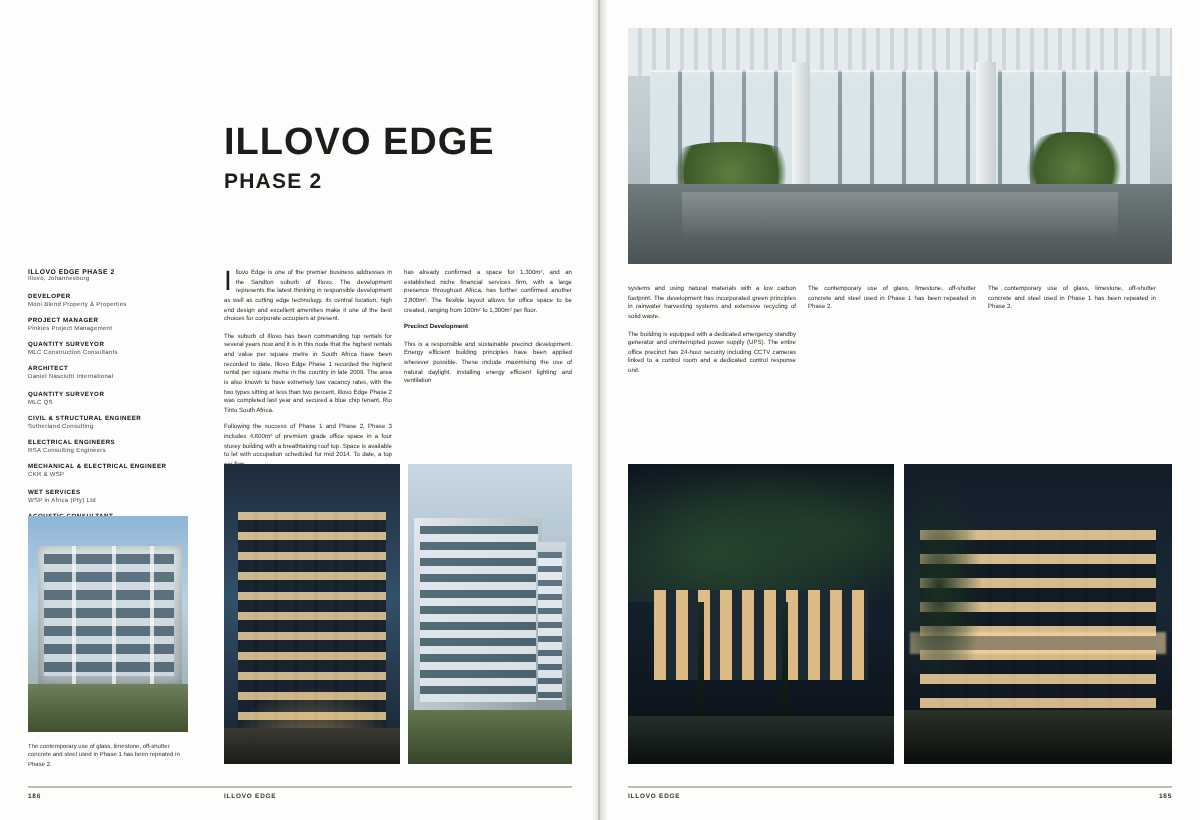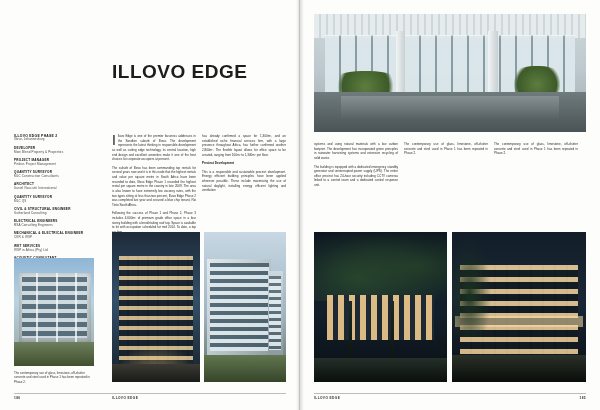--- a/index.html
+++ b/index.html
@@ -337,20 +337,21 @@
 </head>
 <body>
 
 <div id="page">
   <div class="spread">
 
     <div class="page left">
 
       <div class="title-block">
         <div class="proj-title">ILLOVO EDGE</div>
+        <div class="proj-sub">PHASE 2</div>
       </div>
 
       <div class="credits">
         <div class="credit-item head">
           <div class="credit-role">ILLOVO EDGE PHASE 2</div>
           <div class="credit-name">Illovo, Johannesburg</div>
         </div>
         <div class="credit-item">
           <div class="credit-role">DEVELOPER</div>
           <div class="credit-name">Moni Blend Property &amp; Properties</div>

